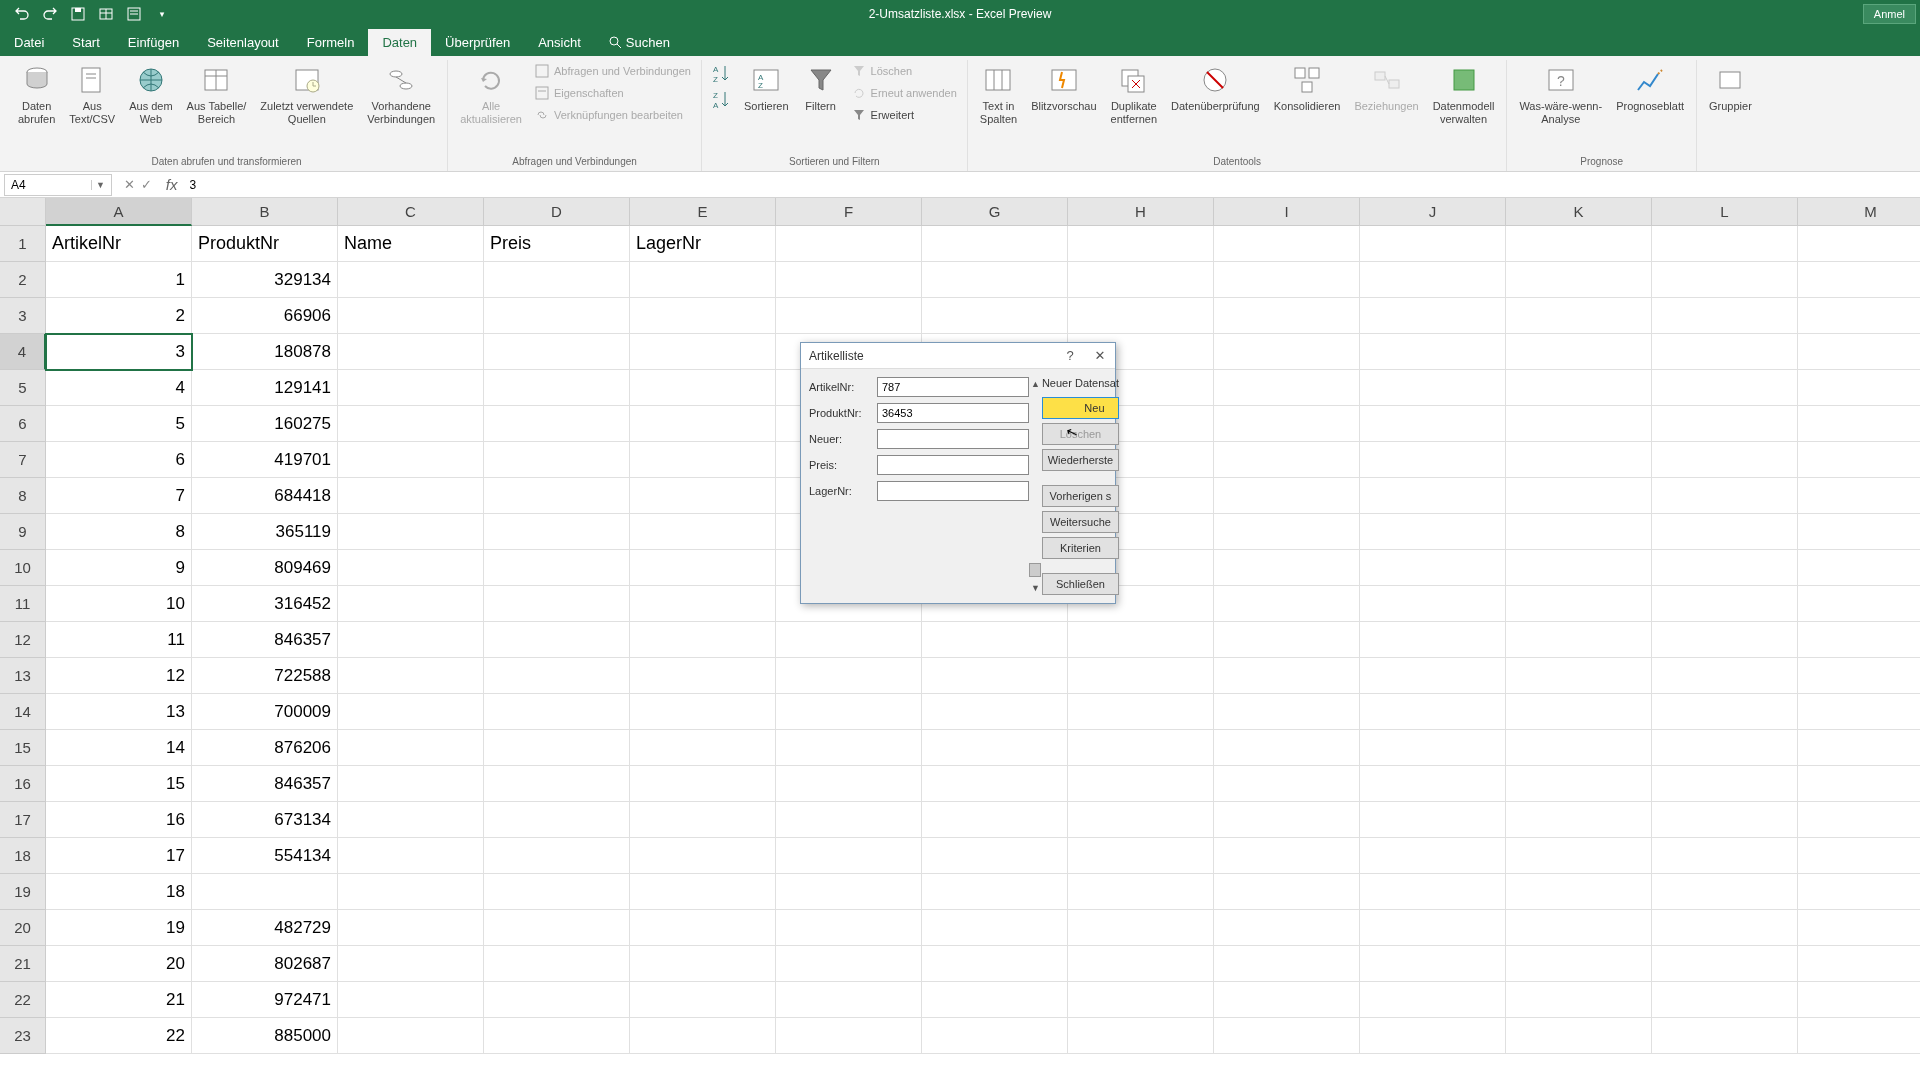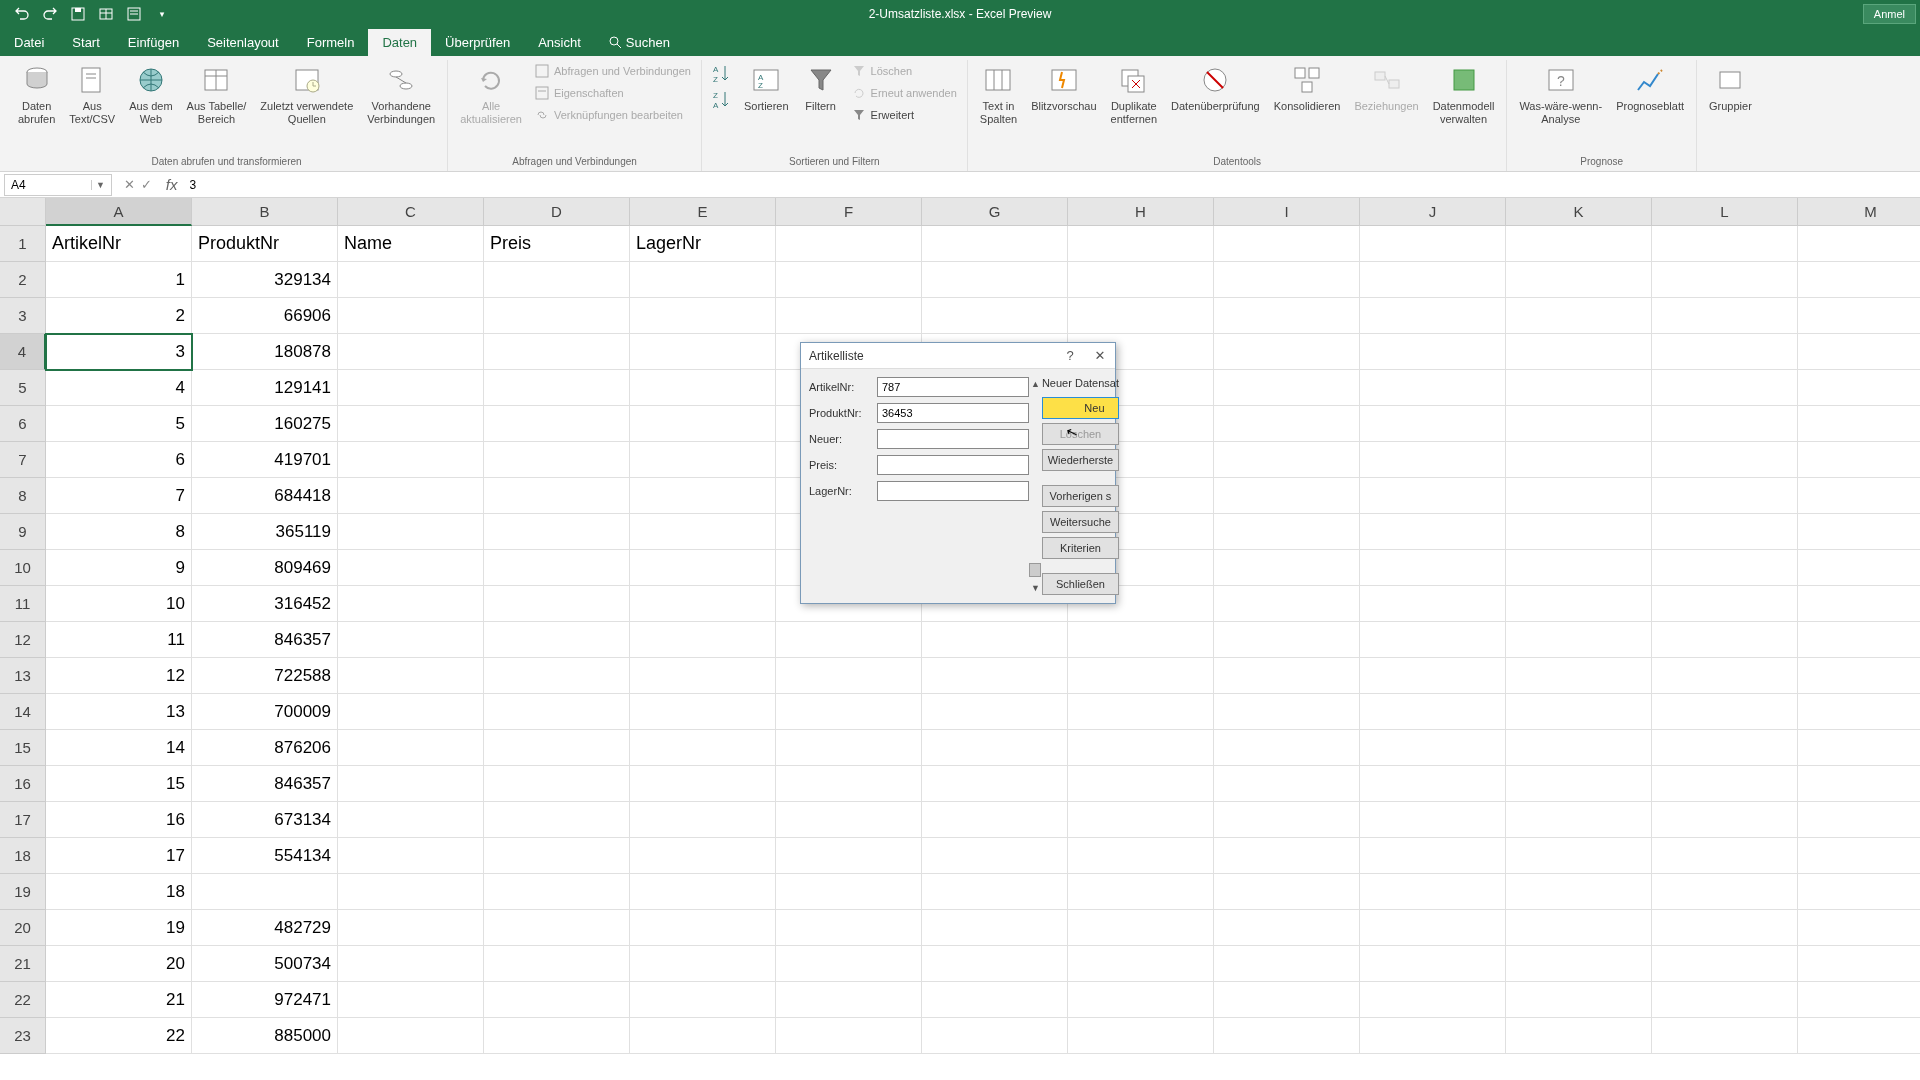--- a/index.html
+++ b/index.html
@@ -789,21 +789,21 @@
         <div class="cell"></div>
         <div class="cell"></div>
         <div class="cell"></div>
         <div class="cell"></div>
         <div class="cell"></div>
         <div class="cell"></div>
         <div class="cell"></div>
       </div>
       <div class="row">
         <div class="cell num">20</div>
-        <div class="cell num">500734</div>
+        <div class="cell num">802687</div>
         <div class="cell"></div>
         <div class="cell"></div>
         <div class="cell"></div>
         <div class="cell"></div>
         <div class="cell"></div>
         <div class="cell"></div>
         <div class="cell"></div>
         <div class="cell"></div>
         <div class="cell"></div>
         <div class="cell"></div>

